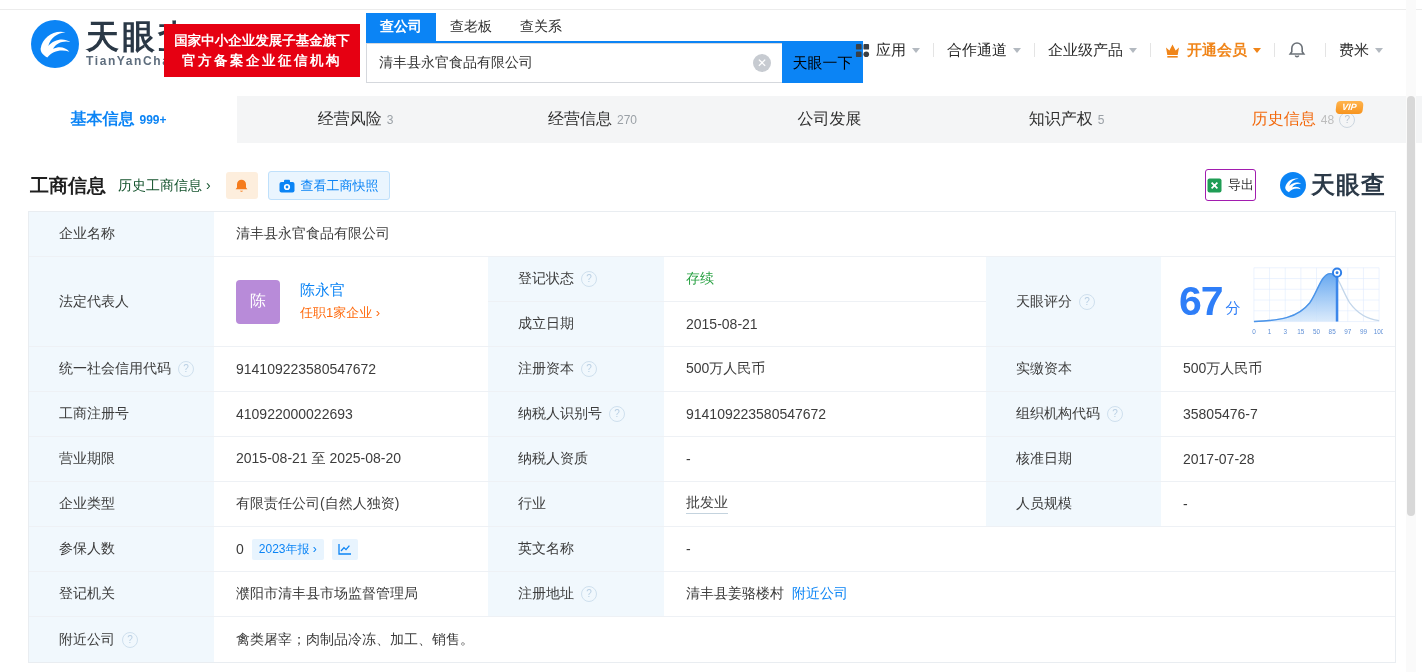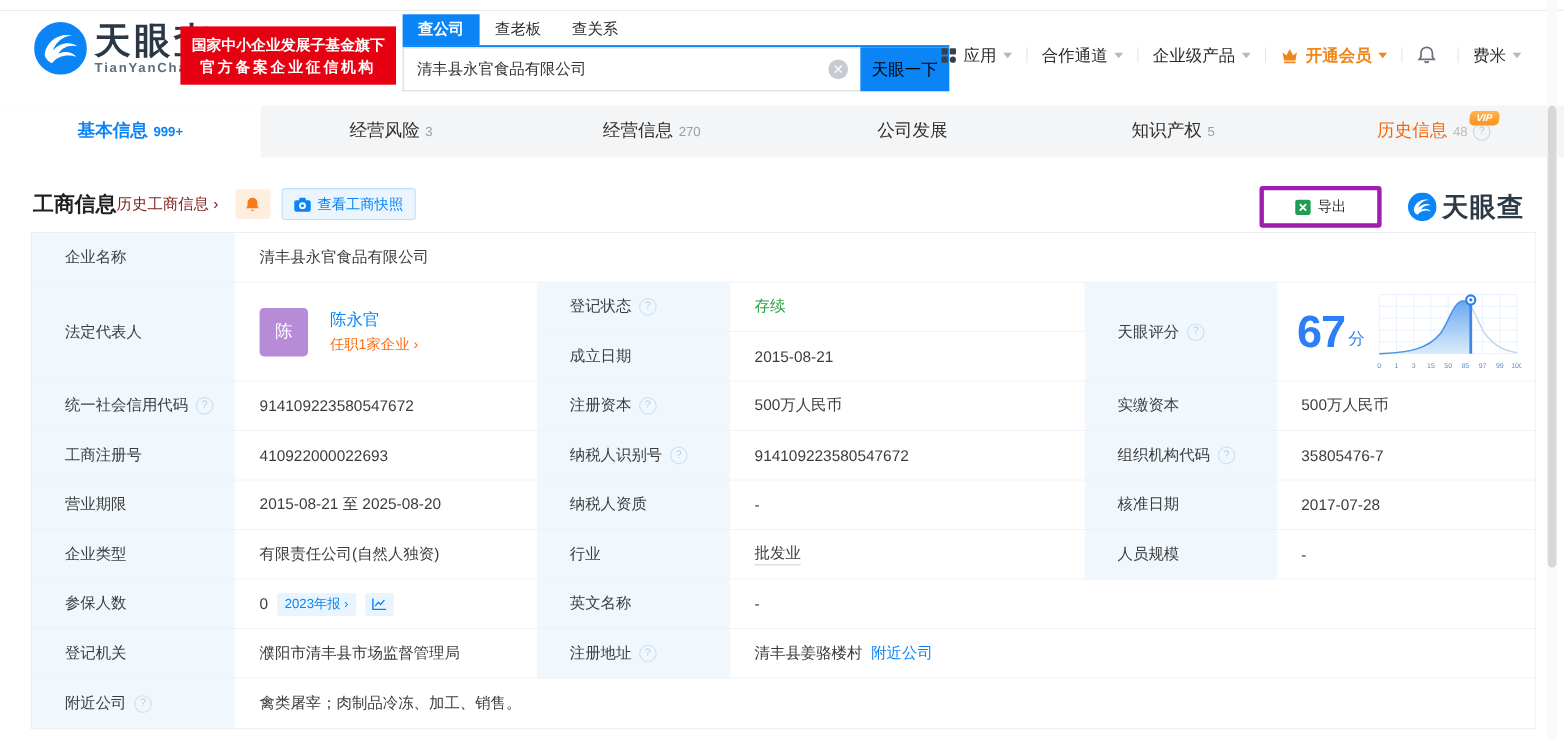--- a/index.html
+++ b/index.html
@@ -49,28 +49,28 @@
              color:#fff;font-size:9px;font-style:italic;font-weight:bold;padding:1px 6px 2px;border-radius:4px;transform:skewX(-6deg);}
   .help{display:inline-block;width:14px;height:14px;border-radius:50%;border:1px solid #ccd6df;color:#b9c4cf;
         font-size:10px;line-height:14px;text-align:center;font-weight:normal;cursor:pointer;flex:none;}
   .help::after{content:"?";}
   .help.blue{border-color:#cfe0ee;color:#b9cfe3;}
   .nav-tab .help{margin-left:5px;}
 
   
   .sec{position:absolute;left:30px;top:171px;display:flex;align-items:center;}
   .sec-title{font-size:19px;font-weight:bold;color:#1f1f1f;}
-  .sec-history{font-size:14px;color:#7f1d1d;cursor:pointer;}
+  .sec-history{font-size:14px;color:#14532d;margin-left:12px;cursor:pointer;}
   .bell-pill{margin-left:15px;width:32px;height:27px;background:#fdeedd;border-radius:3px;display:flex;
              align-items:center;justify-content:center;cursor:pointer;}
   .snapshot-btn{margin-left:10px;height:27px;background:#eaf5fe;border:1px solid #bfe0fb;border-radius:3px;
                 display:flex;align-items:center;padding:0 10px;color:#0b84f5;font-size:13px;gap:6px;cursor:pointer;}
   .sec-right{position:absolute;right:36px;top:169px;display:flex;align-items:center;}
-  .export-btn{height:30px;border:4px solid #a21caf;border-radius:3px;background:#fff;display:flex;align-items:center;
-              padding:0 28px;font-size:13px;color:#333;gap:6px;cursor:pointer;}
+  .export-btn{height:30px;border:1px solid #a21caf;border-radius:3px;background:#fff;display:flex;align-items:center;
+              padding:0 1px;font-size:13px;color:#333;gap:6px;cursor:pointer;}
   .watermark{display:flex;align-items:center;margin-left:24px;}
   .wm-text{font-size:24px;font-weight:bold;color:#2c3a48;margin-left:5px;letter-spacing:1px;}
   .watermark svg{width:26px;height:26px;}
 
   
   .biz-table{position:absolute;left:28px;top:211px;width:1366px;border:1px solid #e9edf1;display:grid;
              grid-template-columns:185px 274px 176px 322px 175px 234px;grid-auto-rows:45px;font-size:14px;color:#3c3c3c;}
   .cl{background:#f1f8fd;display:flex;align-items:center;padding-left:30px;border-bottom:1px solid #eef1f5;gap:7px;}
   .cv{background:#fff;display:flex;align-items:center;padding-left:22px;border-bottom:1px solid #eef1f5;gap:8px;}
   .span5{grid-column:2/7;}

